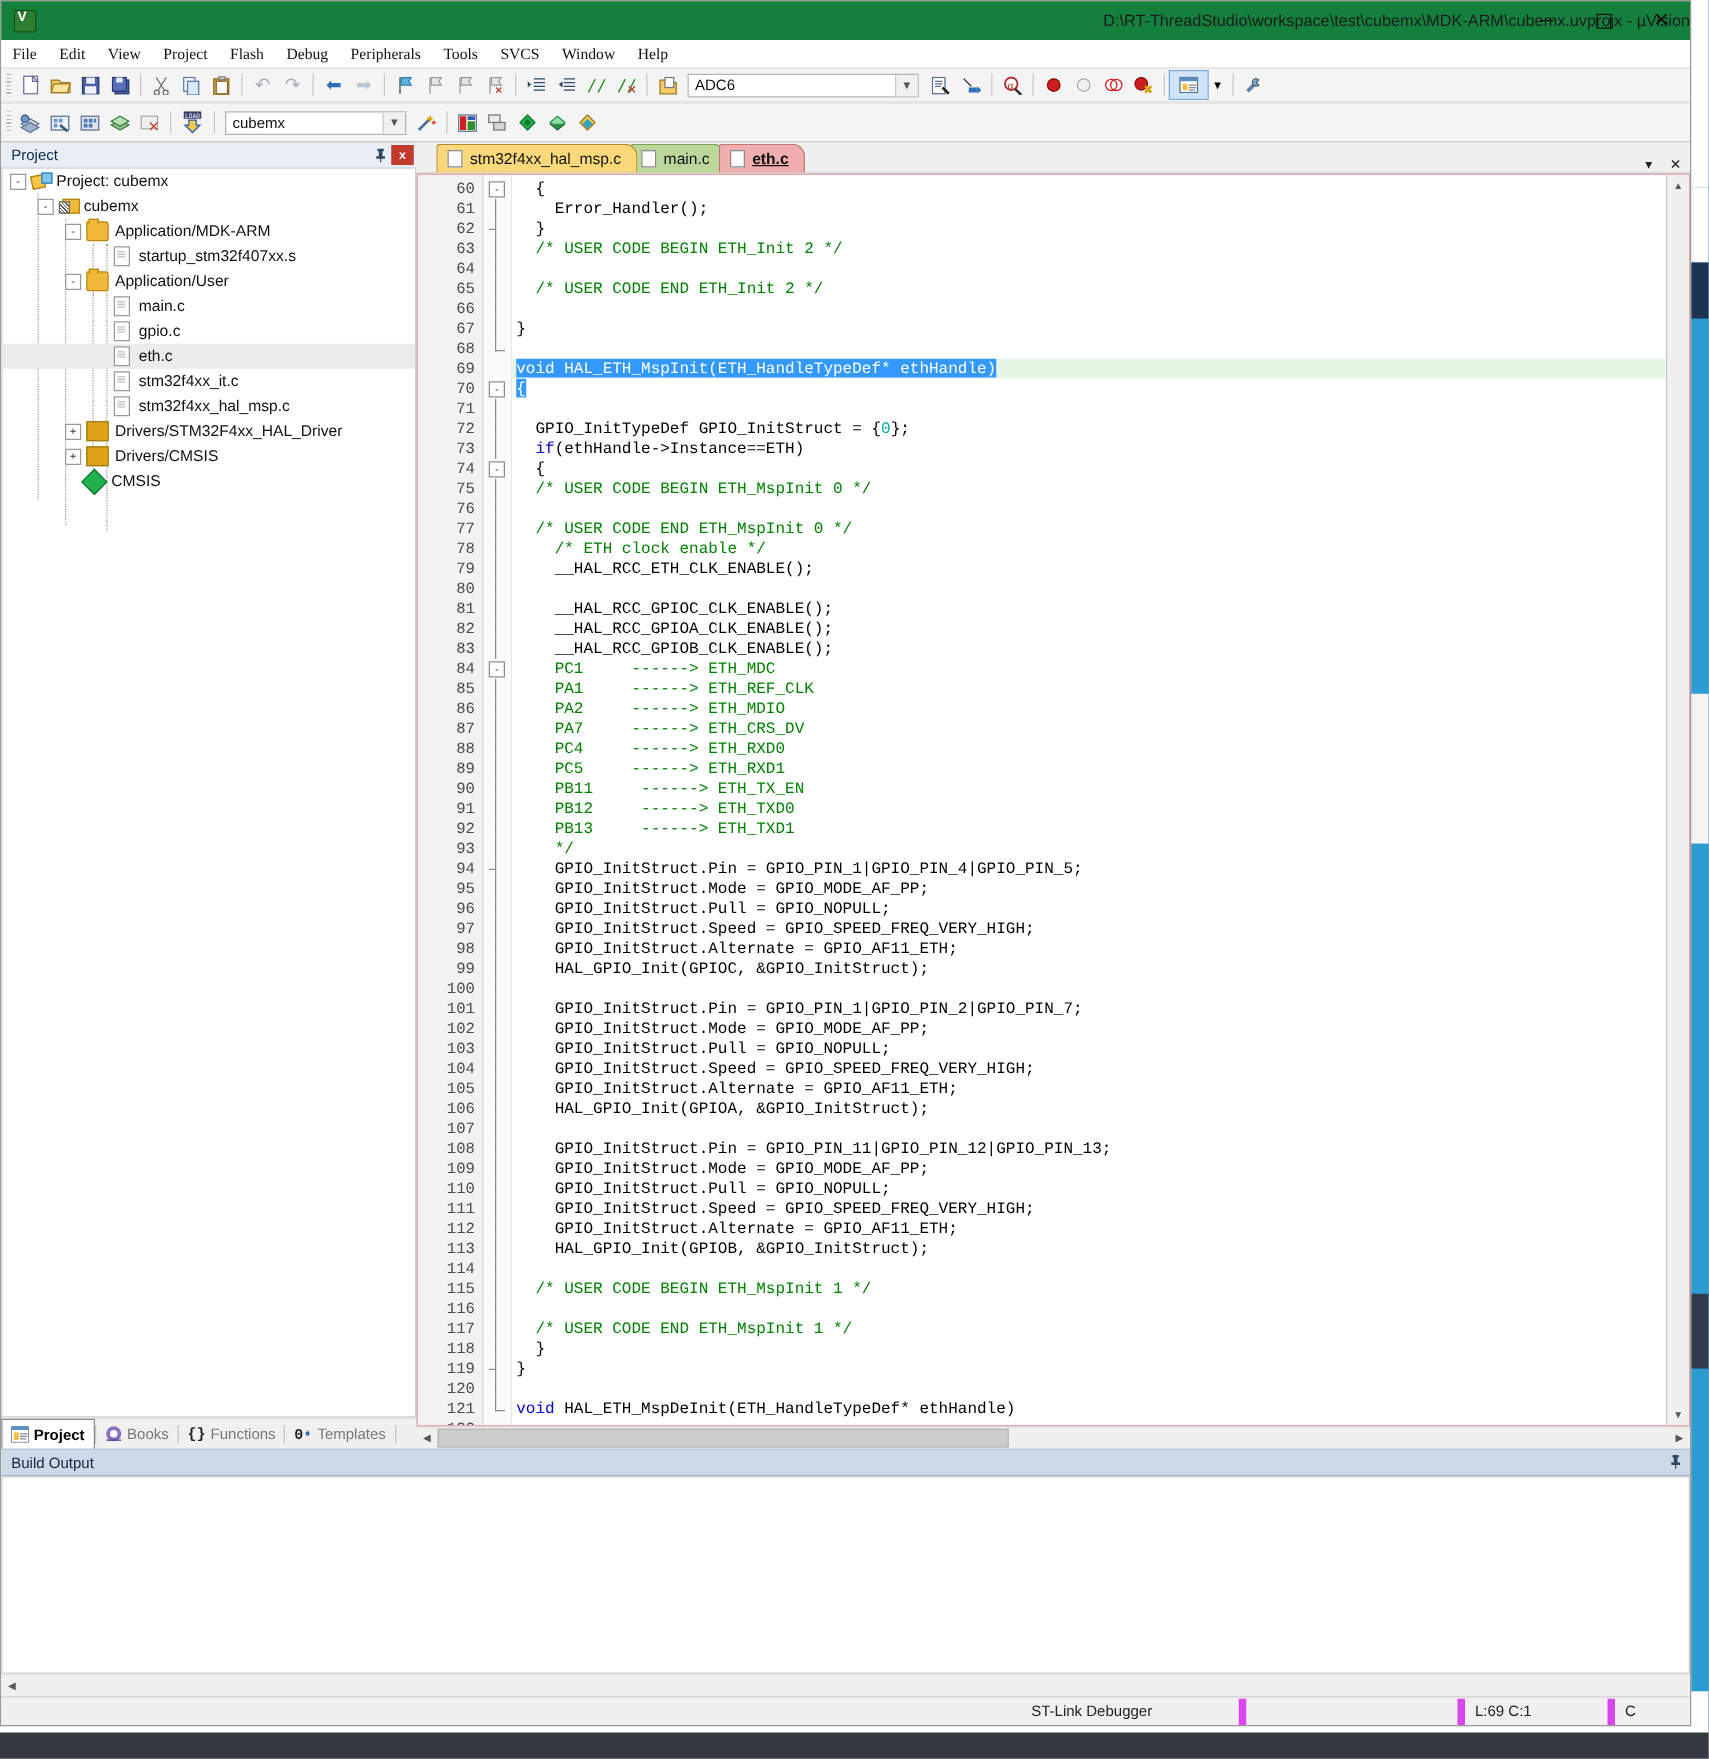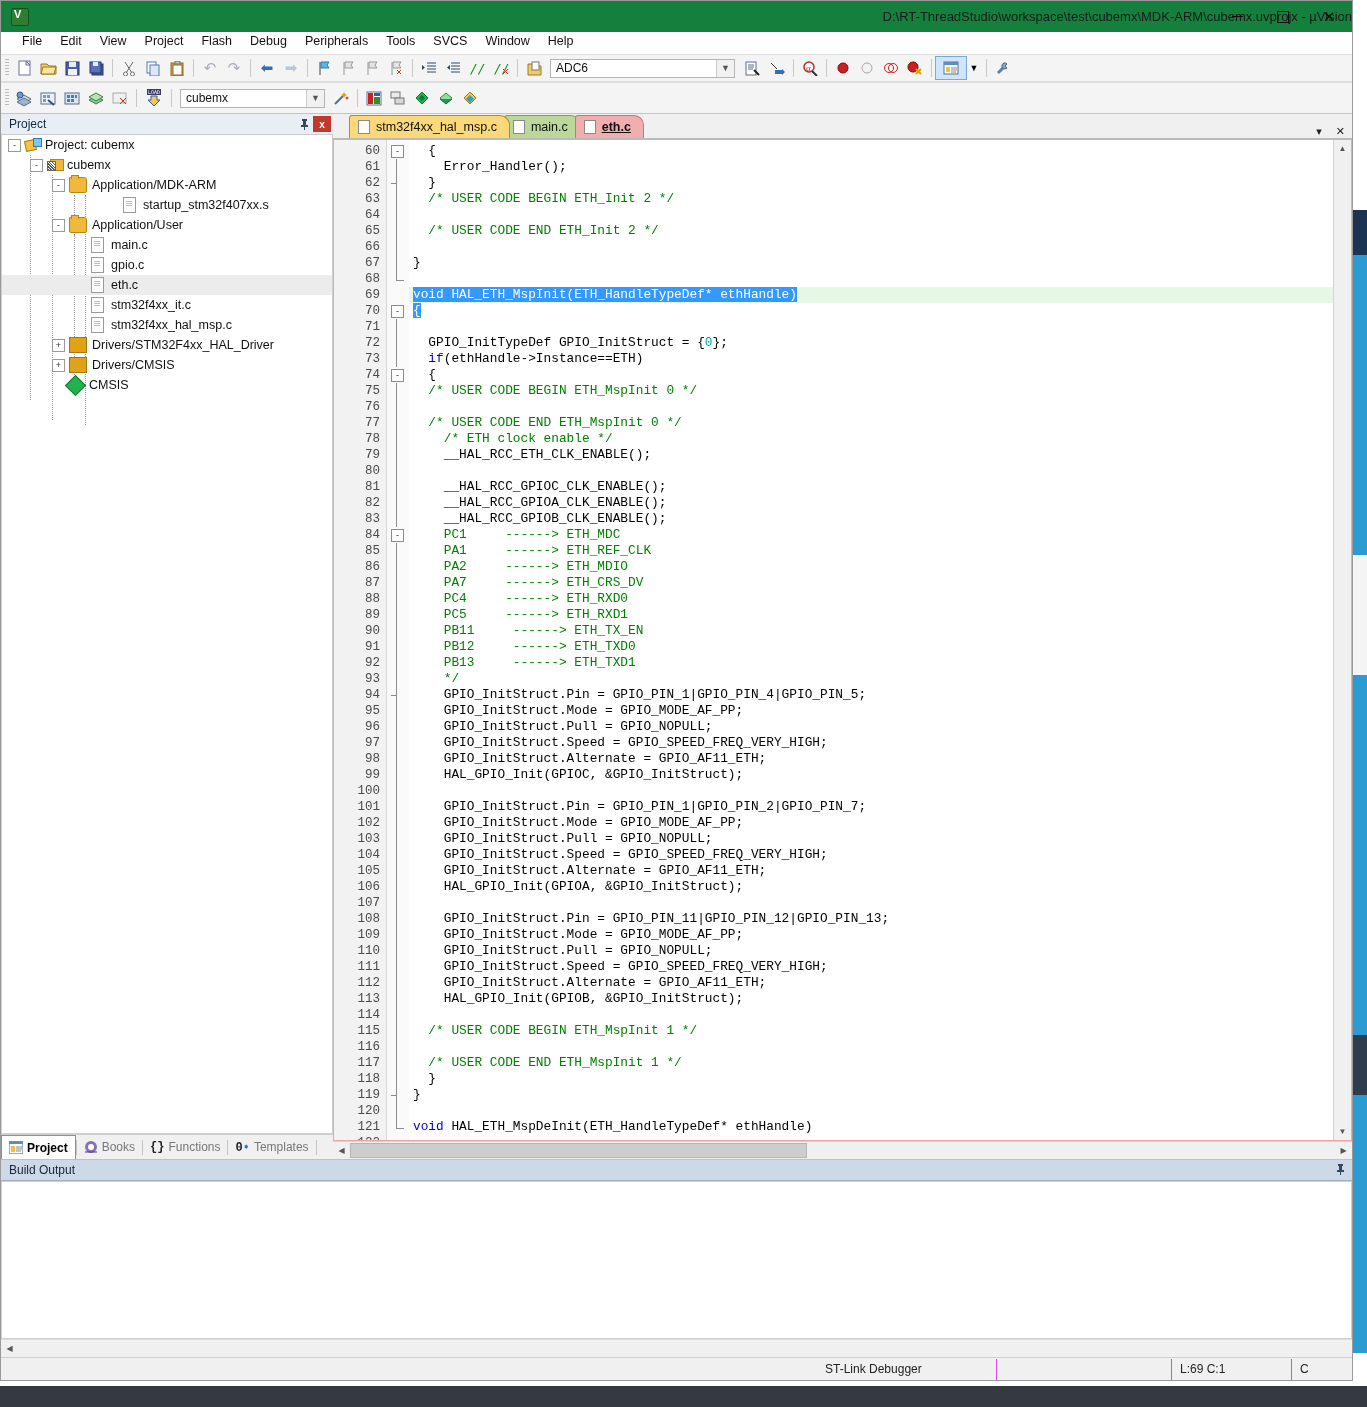--- a/index.html
+++ b/index.html
@@ -30,21 +30,21 @@
   #app-icon{width:16px;height:16px;margin-left:10px;margin-right:8px;position:relative;
     background:#2f7d32;border:1px solid #14521a;border-radius:2px;flex:0 0 auto;}
   #app-icon:after{content:"V";position:absolute;left:2px;top:-1px;font-size:11px;color:#fff;font-weight:bold;}
   #window-title{font-size:13px;color:#1a1a1a;white-space:nowrap;}
   .winbtn{width:46px;height:31px;display:flex;align-items:center;justify-content:center;font-size:13px;color:#111;}
   #win-controls{position:absolute;right:0;top:0;display:flex;}
   .glyph-min{width:11px;height:1px;background:#111;display:block;}
   .glyph-max{width:10px;height:10px;border:1px solid #111;display:block;}
 
   
-  #menubar{height:22px;background:#ffffff;display:flex;align-items:flex-start;padding-left:12px;flex:0 0 auto;}
+  #menubar{height:22px;background:#ffffff;display:flex;align-items:center;flex:0 0 auto;font-family:Liberation Serif, serif;}
   .menu-item{font-size:12.5px;color:#111;padding:2px 9px;white-space:nowrap;}
 
   
   #toolbar1,#toolbar2{background:#f4f4f4;display:flex;align-items:center;flex:0 0 auto;
     border-top:1px solid #dfdfdf;position:relative;}
   #toolbar1{height:26px;border-bottom:1px solid #dcdcdc;}
   #toolbar2{height:30px;border-bottom:1px solid #c4c4c4;}
   .grip{width:4px;height:18px;margin:0 3px 0 4px;
     background:repeating-linear-gradient(to bottom,#bbb 0 1px,transparent 1px 3px);}
   .tb-btn{width:24px;height:22px;display:flex;align-items:center;justify-content:center;position:relative;}
@@ -143,21 +143,21 @@
   #bo-header{height:20px;background:#cdd9e7;display:flex;align-items:center;padding-left:8px;
      font-size:12px;color:#15243a;border-top:1px solid #b8c3d1;border-bottom:1px solid #9fb0c4;}
   #bo-header .pin{margin-left:auto;margin-right:6px;font-size:12px;}
   #bo-body{height:150px;background:#fff;border:1px solid #cfcfcf;overflow:hidden;
      font-family:"Liberation Mono",monospace;font-size:12px;color:#111;padding:3px 5px;}
   #bo-hscroll{height:17px;background:#f0f0f0;display:flex;align-items:center;border-top:1px solid #dcdcdc;}
 
   
   #statusbar{height:22px;background:#f0f0f0;border-top:1px solid #cfcfcf;display:flex;align-items:center;
      font-size:12px;color:#222;flex:0 0 auto;}
-  .sb-cell{height:21px;display:flex;align-items:center;padding:0 8px;border-right:1px solid #d946ef;box-sizing:border-box;}
+  .sb-cell{height:21px;display:flex;align-items:center;padding:0 8px;border-right:6px solid #d946ef;box-sizing:border-box;}
   .sb-grow{flex:1 1 auto;border-right:1px solid #cfcfcf;}
 </style>
 </head>
 <body>
 
 <div id="desktop-bg">
   <div id="bg-left-text">u
 t(
 ni</div>
   <div id="bg-right-app">
@@ -538,21 +538,21 @@
             <div class="tnode" style="padding-left: 28px;">
               <span class="expander">-</span>
               <span class="ico-cube"></span>
               <span>cubemx</span>
             </div>
             <div class="tnode" style="padding-left: 50px;">
               <span class="expander">-</span>
               <span class="ico ico-folder"></span>
               <span>Application/MDK-ARM</span>
             </div>
-            <div class="tnode" style="padding-left: 72px; margin-left: 32px;">
+            <div class="tnode" style="padding-left: 72px;">
               <span class="exp-space"></span>
               <span class="ico ico-file"></span>
               <span>startup_stm32f407xx.s</span>
             </div>
             <div class="tnode" style="padding-left: 50px;">
               <span class="expander">-</span>
               <span class="ico ico-folder"></span>
               <span>Application/User</span>
             </div>
             <div class="tnode" style="padding-left: 72px;">

